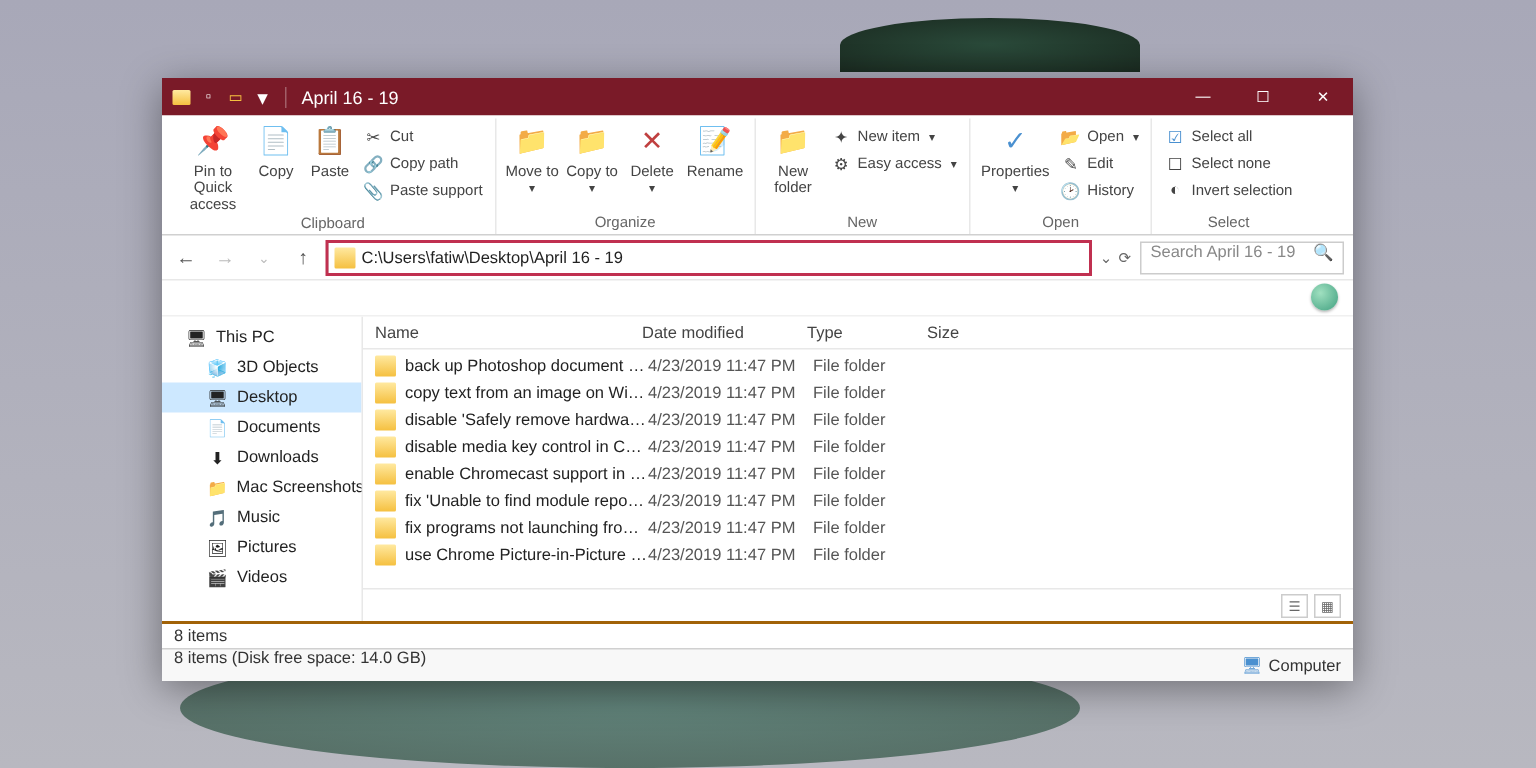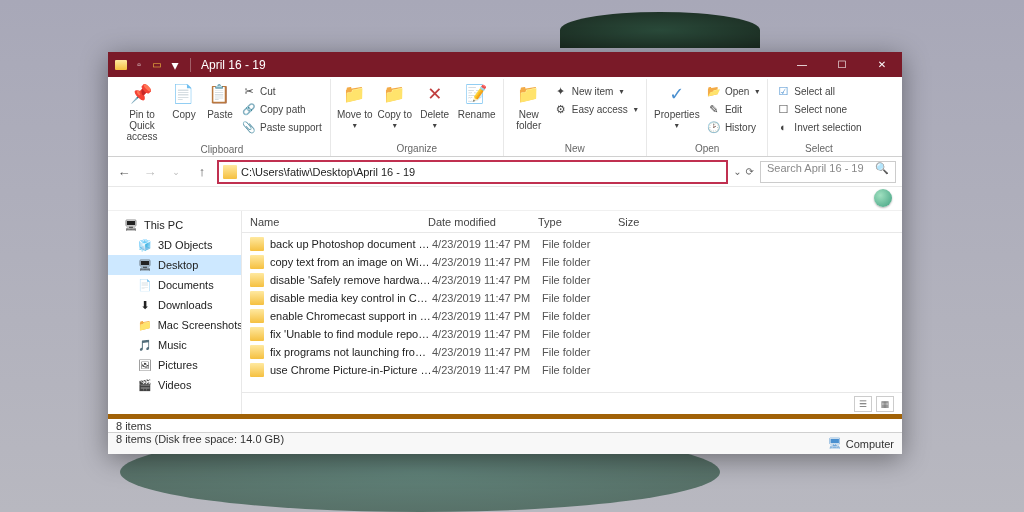--- a/index.html
+++ b/index.html
@@ -49,21 +49,21 @@
 .content{flex:1;display:flex;flex-direction:column}
 .cols{height:22px;display:flex;align-items:center;border-bottom:1px solid #e8e8e8;font-size:11px;color:#444;padding-left:8px}
 .col-name{width:178px}.col-date{width:110px}.col-type{width:80px}.col-size{width:60px}
 .file-list{flex:1;overflow:auto;padding:2px 0}
 .frow{display:flex;align-items:center;padding:2px 0 2px 8px;font-size:11px;color:#222}
 .frow .fic{width:14px;height:14px;background:linear-gradient(180deg,#ffe9a0,#f5c040);border-radius:1px;margin-right:6px}
 .fname{width:162px;white-space:nowrap;overflow:hidden;text-overflow:ellipsis}
 .fdate{width:110px;color:#555}.ftype{width:80px;color:#555}
 .view-bar{height:22px;display:flex;justify-content:flex-end;align-items:center;padding:0 8px;gap:4px;border-top:1px solid #e8e8e8}
 .vb-ic{width:18px;height:16px;border:1px solid #ccc;display:flex;align-items:center;justify-content:center;font-size:9px;color:#666}
-.statusbar{height:18px;border-top:5px solid #a16207;font-size:11px;color:#333;display:flex;align-items:flex-end;padding:0 8px}
+.statusbar{height:18px;border-top:2px solid #a16207;font-size:11px;color:#333;display:flex;align-items:center;padding:0 8px}
 .statusbar2{height:22px;border-top:1px solid #d0d0d0;font-size:11px;color:#333;display:flex;padding:0 8px;background:#f8f8f8}
 .sb-right{margin-left:auto;display:flex;align-items:center;gap:4px}
 </style>
 </head>
 <body>
 <div class="desktop-bg"></div>
 <div class="desktop-bg2"></div>
 
 <div class="window">
   <div class="titlebar">

